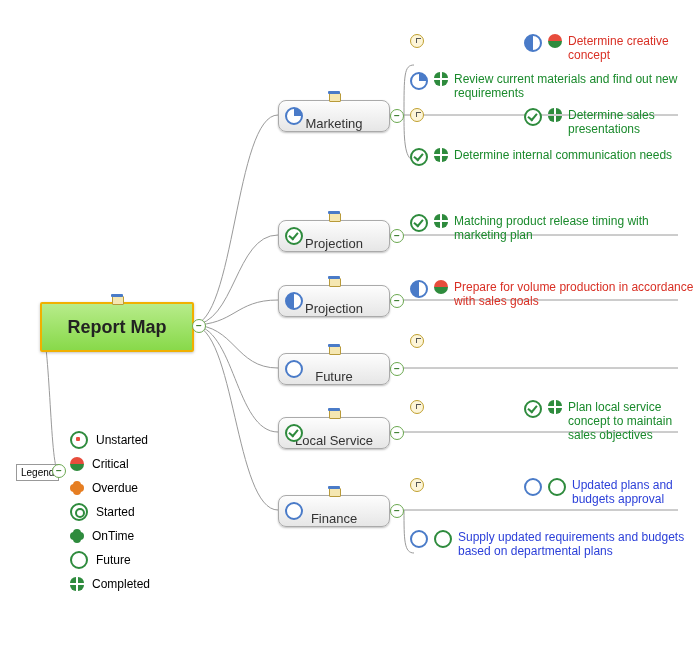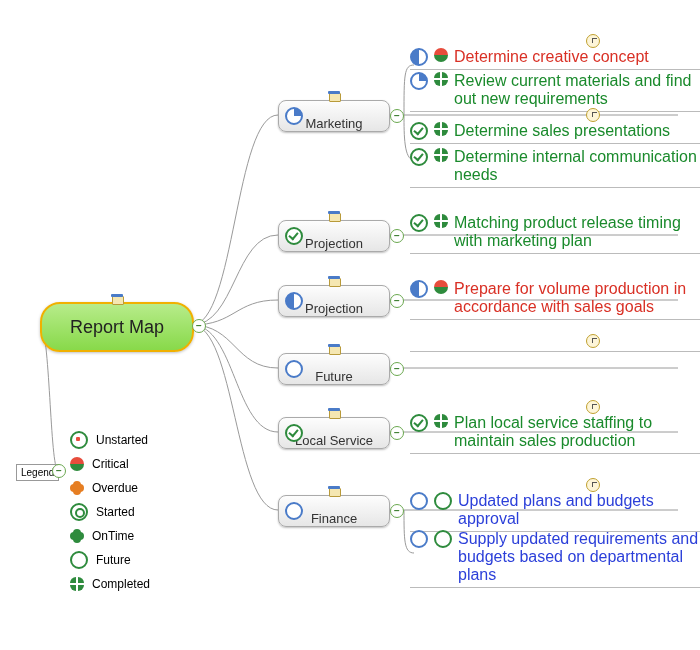--- a/index.html
+++ b/index.html
@@ -1,23 +1,23 @@
 <!DOCTYPE html>
 <html><head>
 <meta charset="utf-8">
 <style>
 html,body{margin:0;padding:0;width:700px;height:650px;font-family:Arial,Helvetica,sans-serif;background:#fff;overflow:hidden}
 svg{position:absolute;top:0;left:0;pointer-events:none}
-.root-node{position:absolute;left:40px;top:302px;width:150px;height:46px;border:2px solid #f0b000;border-radius:20px;background:linear-gradient(#b7ec8a,#88d94a);display:flex;align-items:center;justify-content:center;font-weight:normal;font-size:18px;color:#222;box-shadow:0 1px 3px rgba(0,0,0,.25)}
+.root-node{position:absolute;left:40px;top:302px;width:150px;height:46px;border:2px solid #f0b000;border-radius:2px;background:linear-gradient(#b7ec8a,#88d94a);display:flex;align-items:center;justify-content:center;font-weight:bold;font-size:18px;color:#222;box-shadow:0 1px 3px rgba(0,0,0,.25)}
 .root-node .atn{position:absolute;top:-9px;left:50%;transform:translateX(-50%)}
 .branch-node{position:absolute;width:110px;height:30px;border:1px solid #aaa;border-radius:8px;background:linear-gradient(#fdfdfd,#e6e6e6);display:flex;align-items:flex-end;justify-content:center;font-size:13px;color:#333;box-shadow:0 1px 2px rgba(0,0,0,.25)}
 .branch-node .atn{position:absolute;top:-9px;left:50%;transform:translateX(-50%)}
 .branch-node .prog{position:absolute;left:6px;top:50%;transform:translateY(-50%)}
 .collapser{position:absolute;width:12px;height:12px;border:1px solid #6aa84f;border-radius:50%;background:#fff;display:flex;align-items:center;justify-content:center;font-size:10px;color:#3b7d2f;line-height:1;font-weight:bold}
-.leaf{position:absolute;width:290px;font-size:16px;display:flex;flex-direction:column}
+.leaf{position:absolute;width:290px;font-size:12px;display:flex;flex-direction:row}
 .leaf .row{display:flex;align-items:flex-start;gap:6px}
 .leaf .text{flex:1;padding-top:0}
 .leaf .under{height:0;border-bottom:1px solid #bbb;margin-top:3px}
 .clock-row{display:flex;justify-content:flex-end;padding-right:100px;height:14px}
 .clock{width:12px;height:12px;border:1px solid #c0a030;border-radius:50%;background:#fdf5d8;position:relative}
 .clock::after{content:"";position:absolute;left:50%;top:50%;width:4px;height:4px;border-left:1px solid #555;border-top:1px solid #555;transform:translate(-1px,-3px)}
 .ic{width:14px;height:14px;border-radius:50%;display:inline-block;position:relative;flex:0 0 14px}
 .ic-prog-empty{border:2px solid #4a7bc8;background:#fff}
 .ic-prog-quarter{border:2px solid #4a7bc8;background:conic-gradient(#4a7bc8 0 90deg,#fff 90deg 360deg)}
 .ic-prog-half{border:2px solid #4a7bc8;background:linear-gradient(90deg,#4a7bc8 50%,#fff 50%)}
@@ -217,21 +217,21 @@
       <span class="clock"></span>
     </div>
   <div class="row">
     <span class="ic ic-prog-done"></span>
     <span class="ic ic-completed">
         <span></span>
         <span></span>
         <span></span>
         <span></span>
       </span>
-    <span class="text txt-green">Plan local service staffing to maintain sales production</span>
+    <span class="text txt-green">Plan local service concept to maintain sales objectives</span>
   </div>
   <div class="under"></div>
 </div>
 
 <div class="leaf" style="left:410px;top:478px">
   <div class="clock-row">
       <span class="clock"></span>
     </div>
   <div class="row">
     <span class="ic ic-prog-empty"></span>

